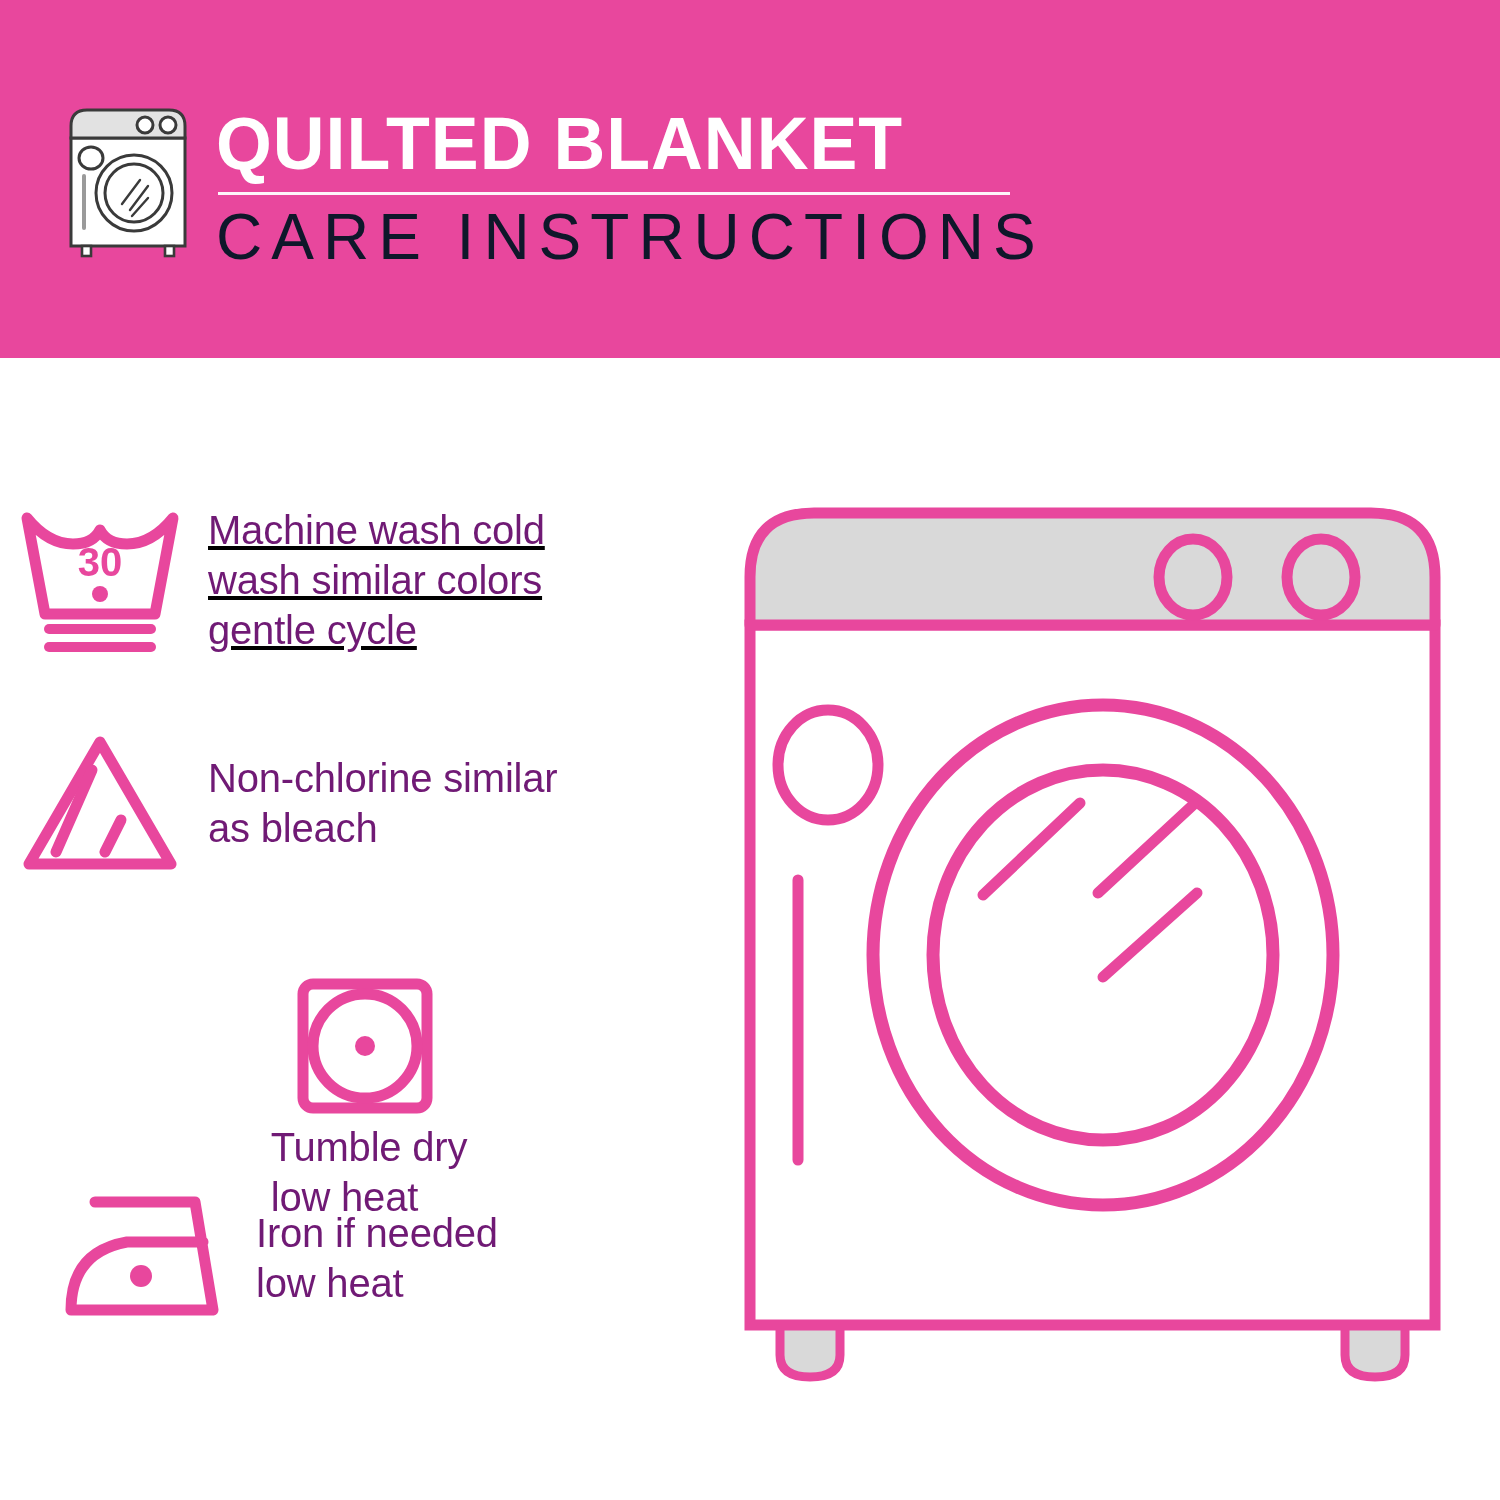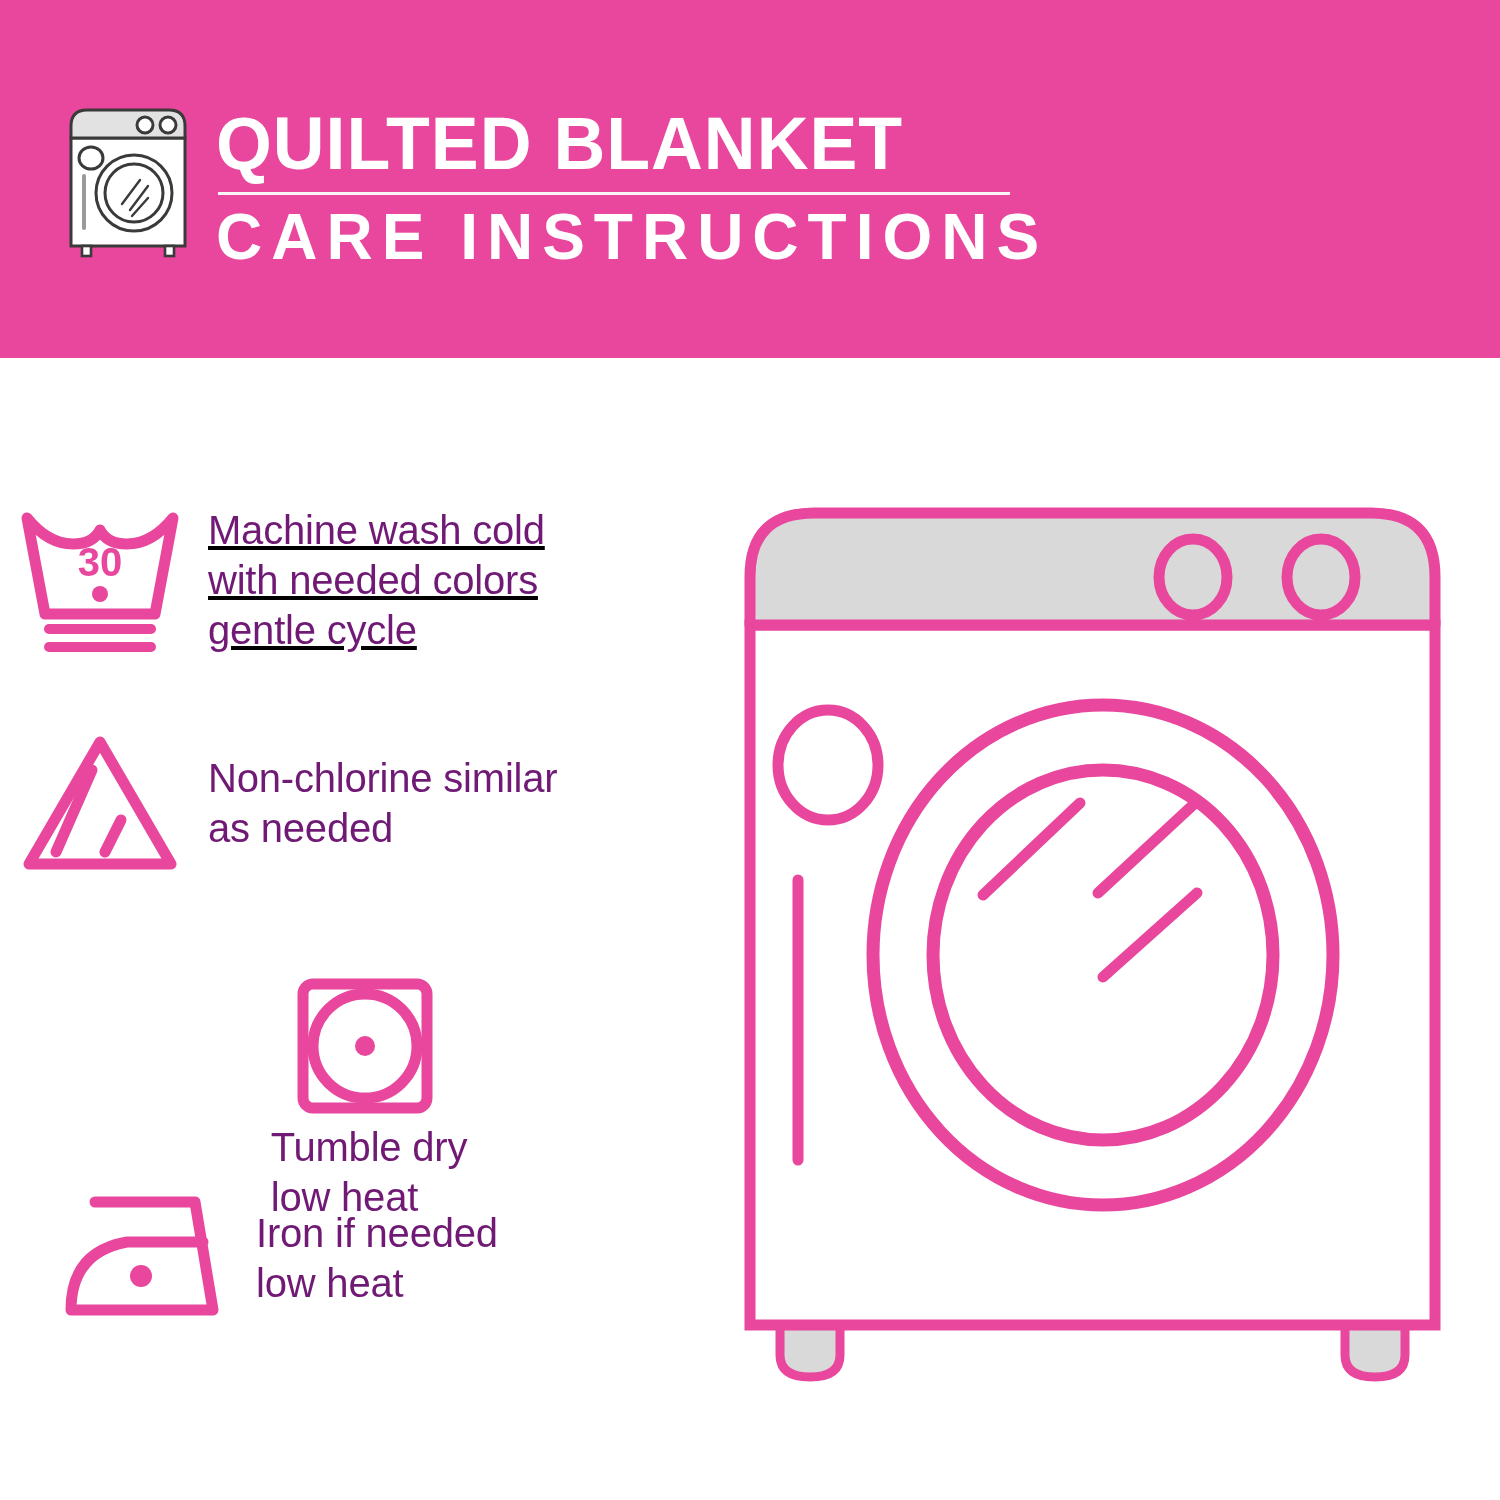--- a/index.html
+++ b/index.html
@@ -53,25 +53,25 @@
   }
   #title-divider {
     width: 792px;
     height: 3px;
     background: #ffffff;
     margin: 8px 0 6px 2px;
     opacity: 0.95;
   }
   #title-sub {
     font-family: "Liberation Sans", sans-serif;
-    font-weight: bold;
+    font-weight: normal;
     font-size: 64px;
     line-height: 72px;
     letter-spacing: 9px;
-    color: #ffffff;
+    color: #0f172a;
     white-space: nowrap;
   }
 
   
   #care-list {
     position: absolute;
     left: 0;
     top: 490px;
     width: 730px;
   }
@@ -164,36 +164,36 @@
 
           <rect x="31" y="124" width="112" height="10" rx="5" fill="#E8479D"></rect>
           <rect x="31" y="142" width="112" height="10" rx="5" fill="#E8479D"></rect>
 
           <text x="87" y="76" text-anchor="middle" fill="#E8479D" font-family="Liberation Sans, sans-serif" font-size="40" font-weight="bold">30</text>
           <circle cx="87" cy="94" r="8" fill="#E8479D"></circle>
         </svg>
       </div>
       <div class="care-text">
         <span class="ln">Machine wash cold</span>
-        <span class="ln">with needed colors</span>
+        <span class="ln">wash similar colors</span>
         <span class="ln">gentle cycle</span>
       </div>
     </div>
 
     <div class="care-row" id="row-1">
       <div class="care-symbol">
         <svg width="175" height="150" viewBox="0 0 175 150" fill="none">
           <path d="M87 14 L158 136 H16 Z" stroke="#E8479D" stroke-width="11" stroke-linejoin="round" fill="none"></path>
           <line x1="79" y1="42" x2="43" y2="124" stroke="#E8479D" stroke-width="11" stroke-linecap="round"></line>
           <line x1="108" y1="92" x2="92" y2="124" stroke="#E8479D" stroke-width="11" stroke-linecap="round"></line>
         </svg>
       </div>
       <div class="care-text">
         <span class="ln">Non-chlorine similar</span>
-        <span class="ln">as needed</span>
+        <span class="ln">as bleach</span>
       </div>
     </div>
 
     <div class="care-row" id="row-2">
       <div class="care-symbol">
         <svg width="175" height="150" viewBox="0 0 175 150" fill="none">
           <rect x="25" y="12" width="124" height="124" rx="10" stroke="#E8479D" stroke-width="11" fill="none"></rect>
           <circle cx="87" cy="74" r="52" stroke="#E8479D" stroke-width="11" fill="none"></circle>
           <circle cx="87" cy="74" r="10" fill="#E8479D"></circle>
         </svg>

